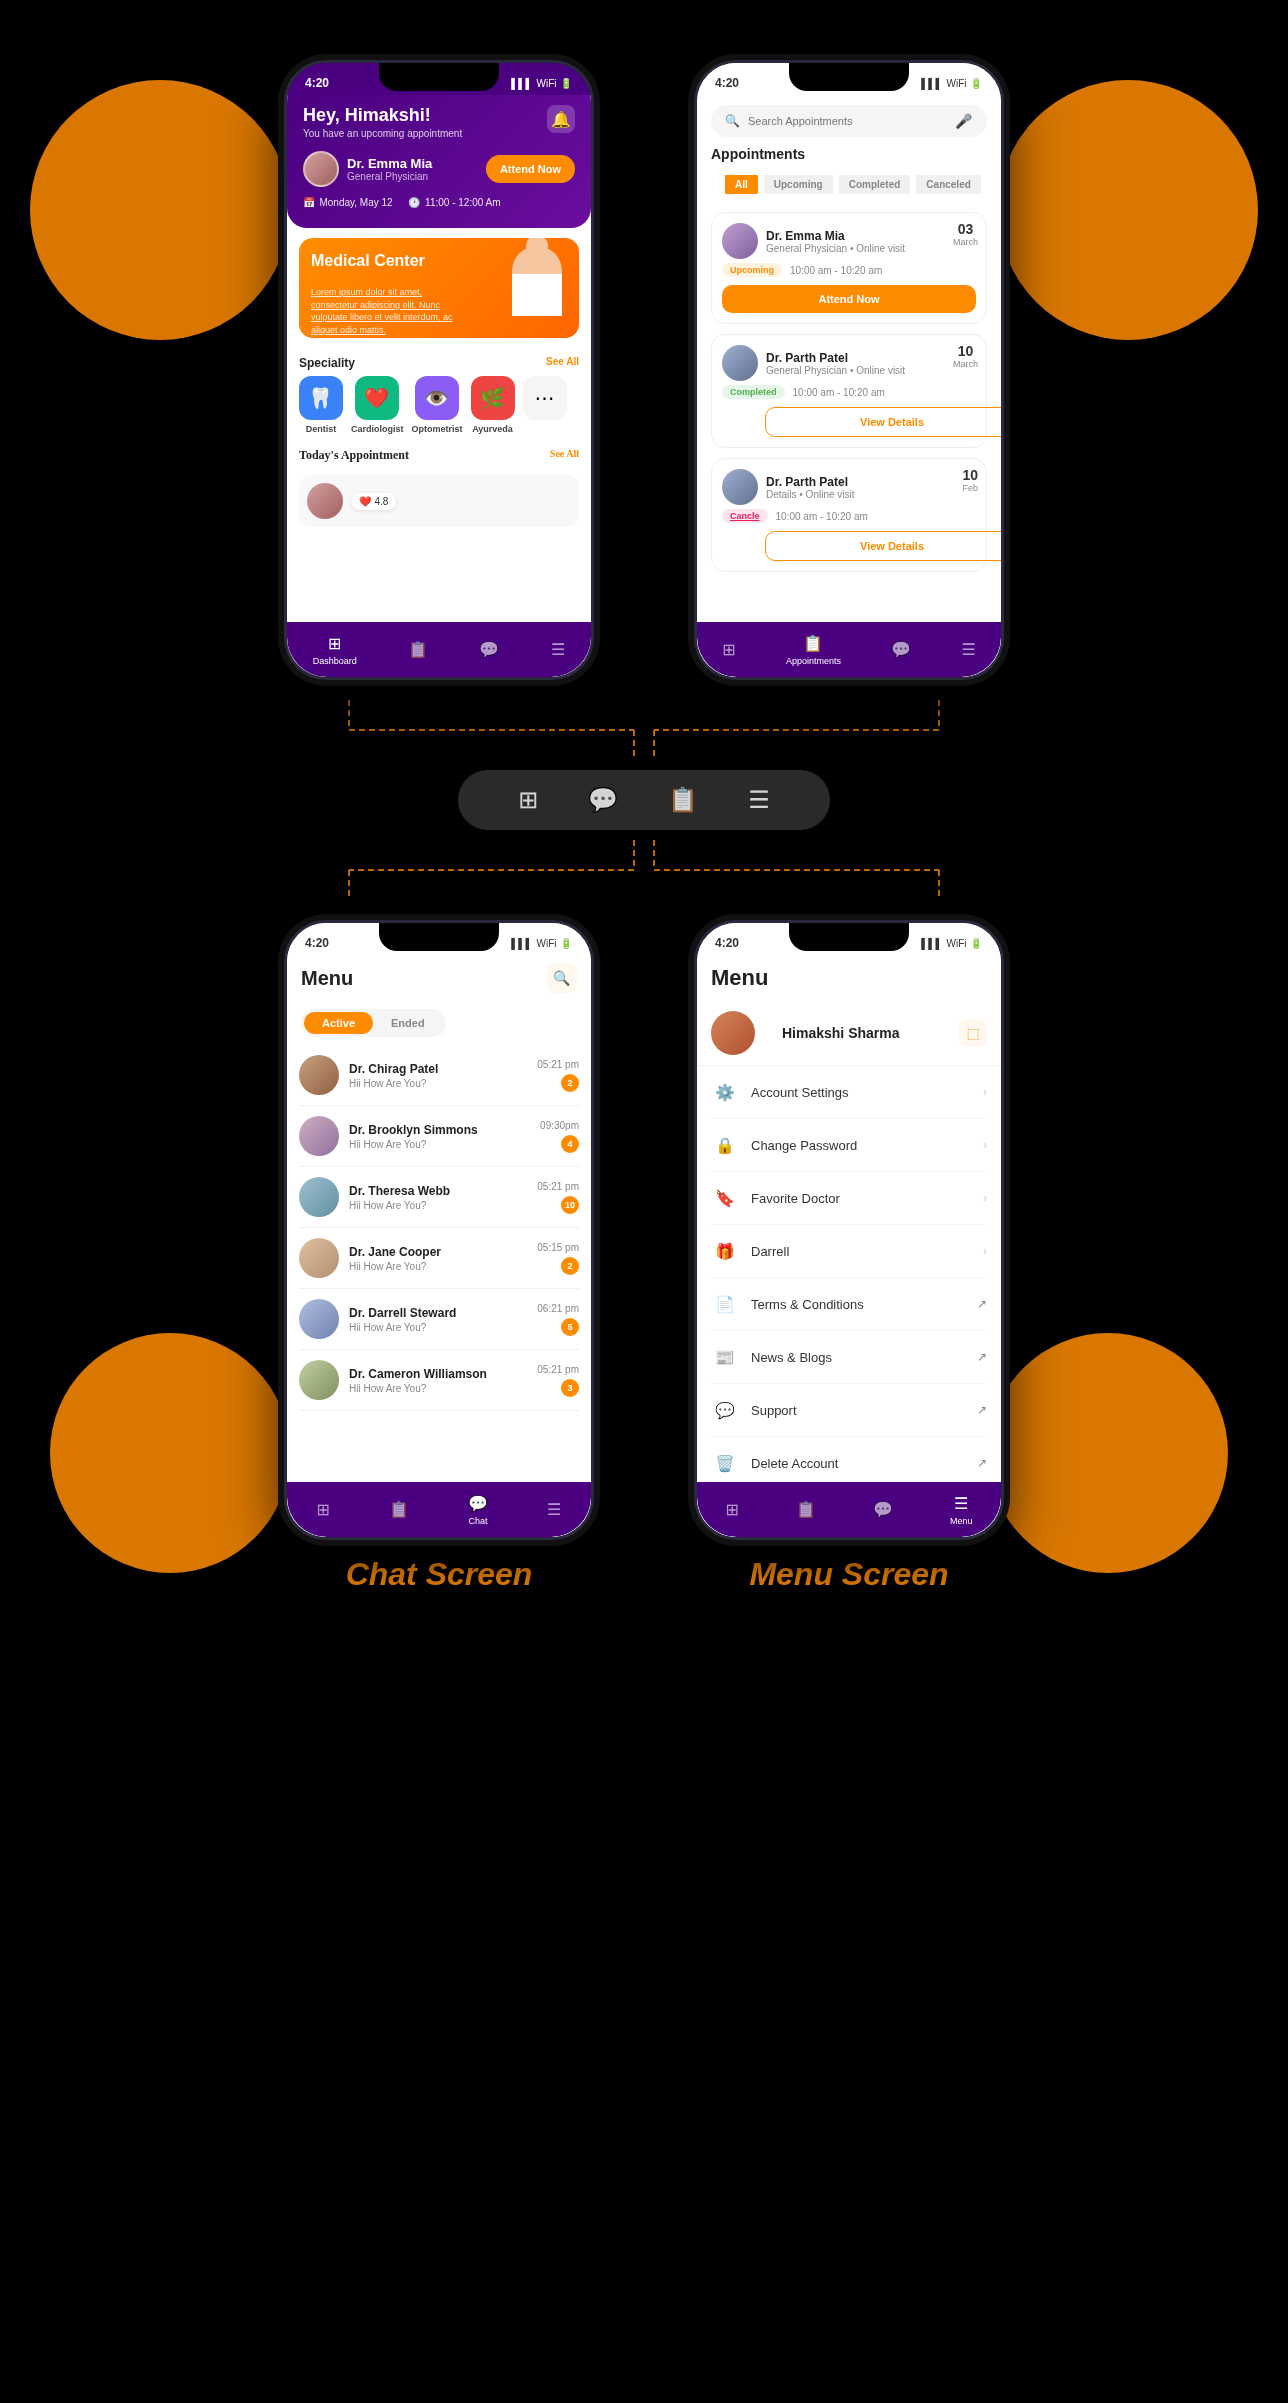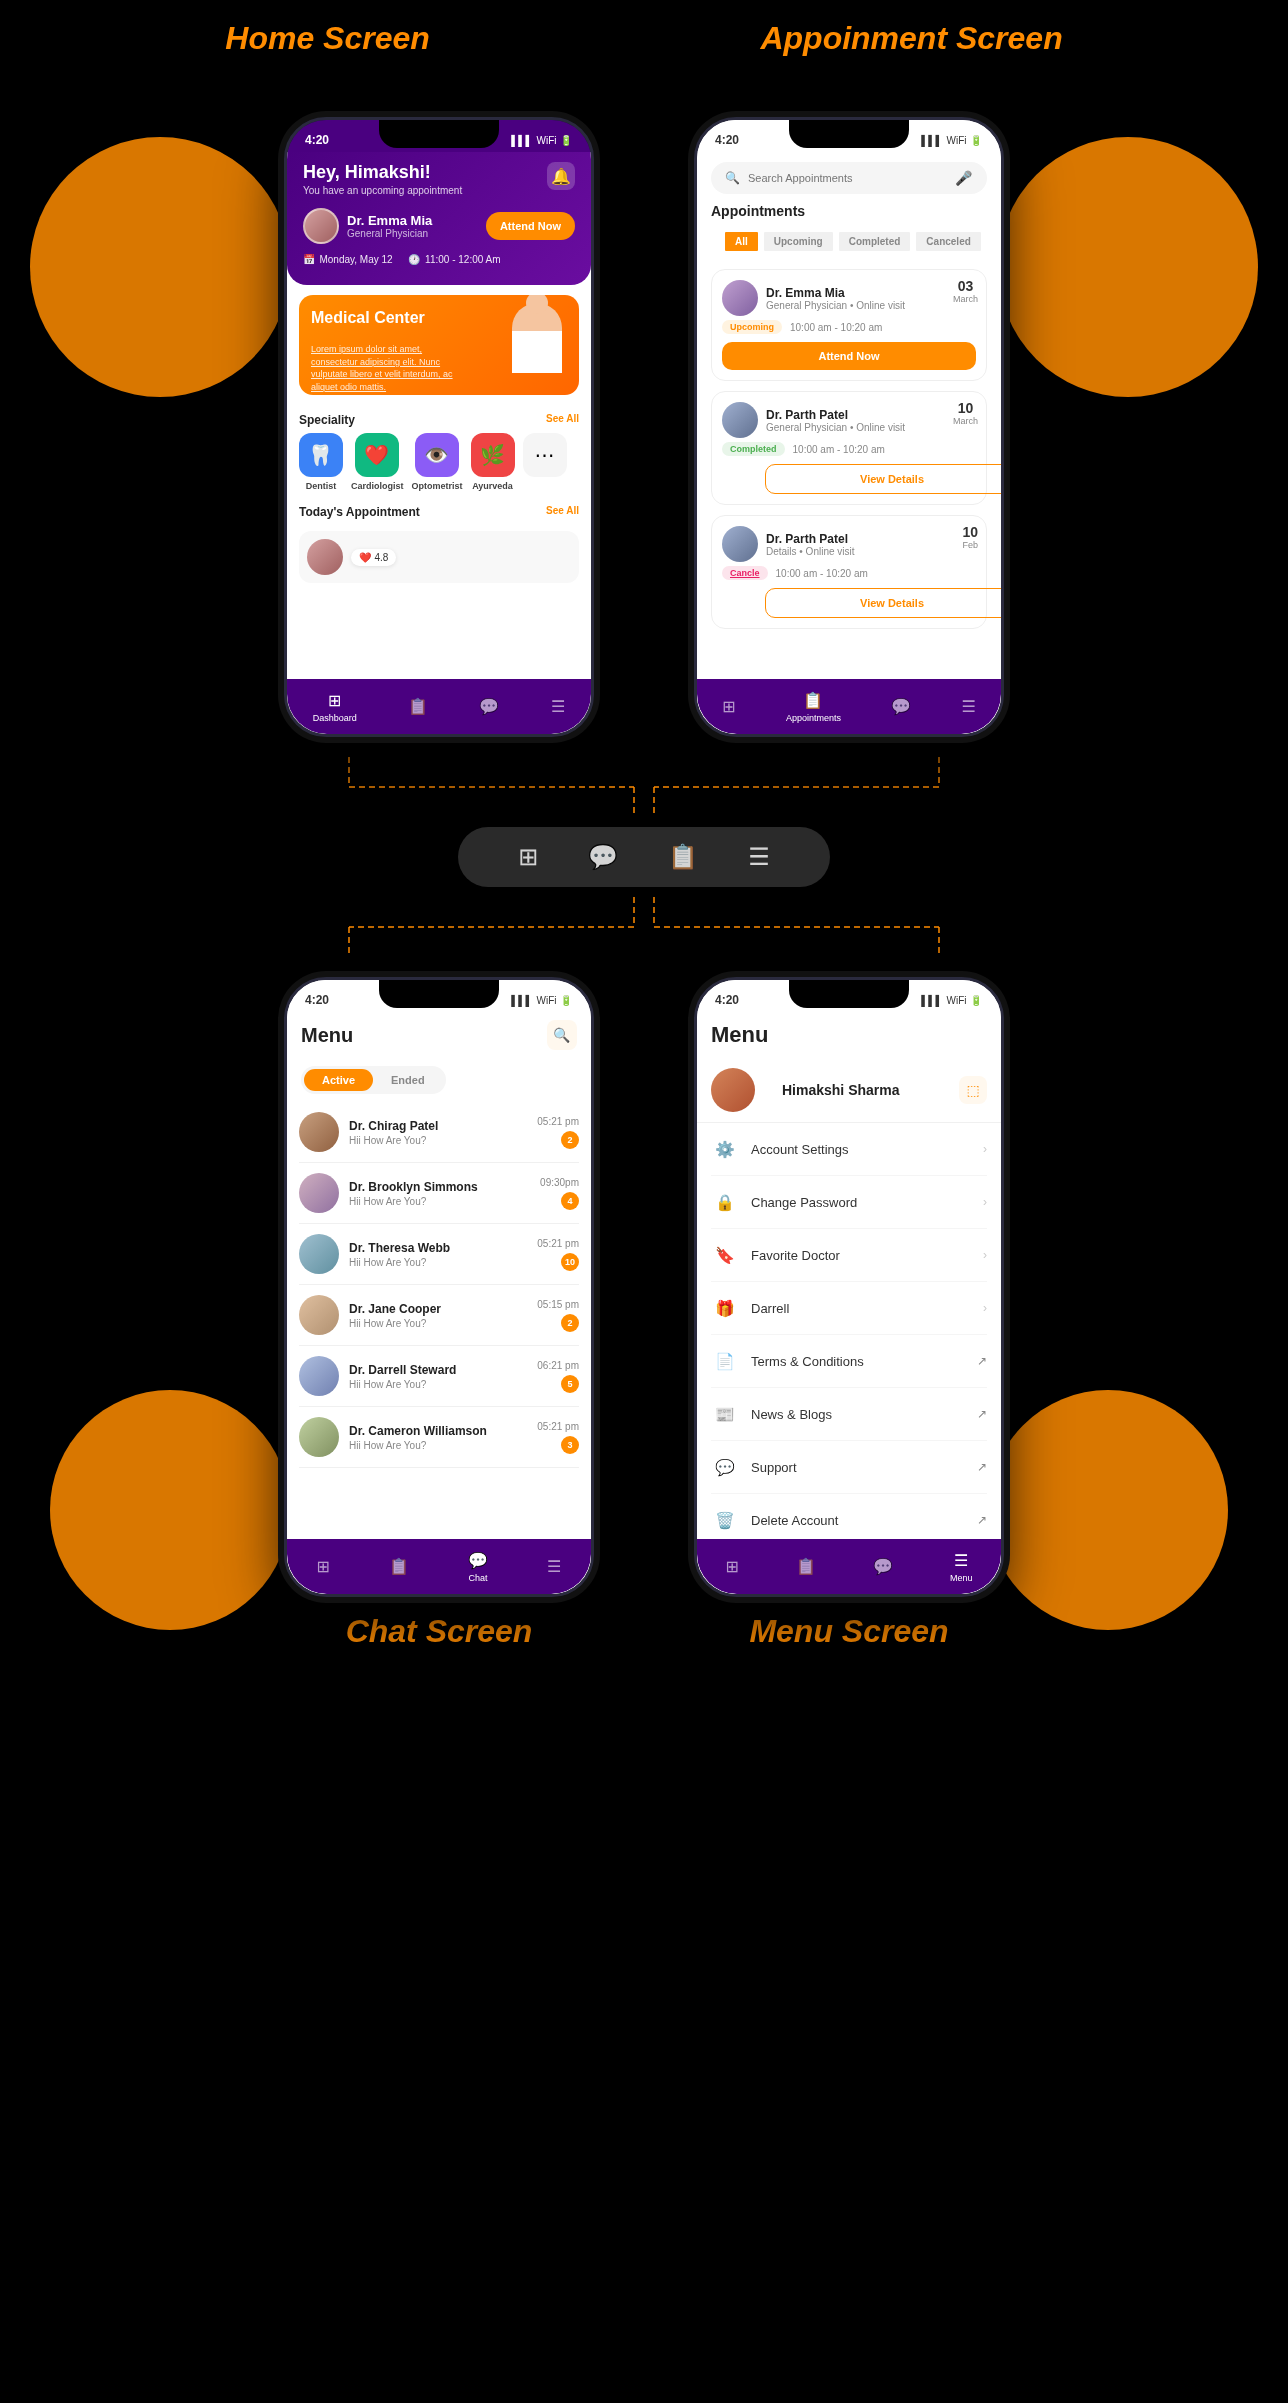--- a/index.html
+++ b/index.html
@@ -437,24 +437,20 @@
       color: #fff;
       font-size: 24px;
       opacity: 0.8;
     }
   </style>
 </head>
 <body>
 
 <div class="page-wrapper">
 
-  <div style="position: relative; display:flex; justify-content:space-around; padding: 20px 60px 0;">
-    <div class="section-title">Home Screen</div>
-    <div class="section-title">Appoinment Screen</div>
-  </div>
 
   <div class="screens-top">
 
     <div class="orange-circle" style="width:260px;height:260px;left:30px;top:80px;opacity:0.85;"></div>
 
     <div class="orange-circle" style="width:260px;height:260px;right:30px;top:80px;opacity:0.85;"></div>
 
     <div class="screen-block">
       <div class="phone">
         <div class="phone-notch"></div>
@@ -535,21 +531,21 @@
             </div>
             <div class="spec-item">
               <div class="spec-icon" style="background:#ef4444;">🌿</div>
               <span class="spec-label">Ayurveda</span>
             </div>
             <div class="spec-item">
               <div class="spec-icon" style="background:#f5f5f5;">⋯</div>
             </div>
           </div>
 
-          <div class="section-header" style="margin-top:6px;">
+          <div class="section-header" style="margin-top:6px;font-family:Liberation Serif, serif;">
             <span class="section-label">Today's Appointment</span>
             <span class="see-all">See All</span>
           </div>
           <div class="today-appt">
             <div class="appt-card-small">
               <div style="width:36px;height:36px;border-radius:50%;background:linear-gradient(135deg,#d4a0a0,#a06060);"></div>
               <div class="rating-badge">
                 <span>❤️</span>
                 <span>4.8</span>
               </div>

